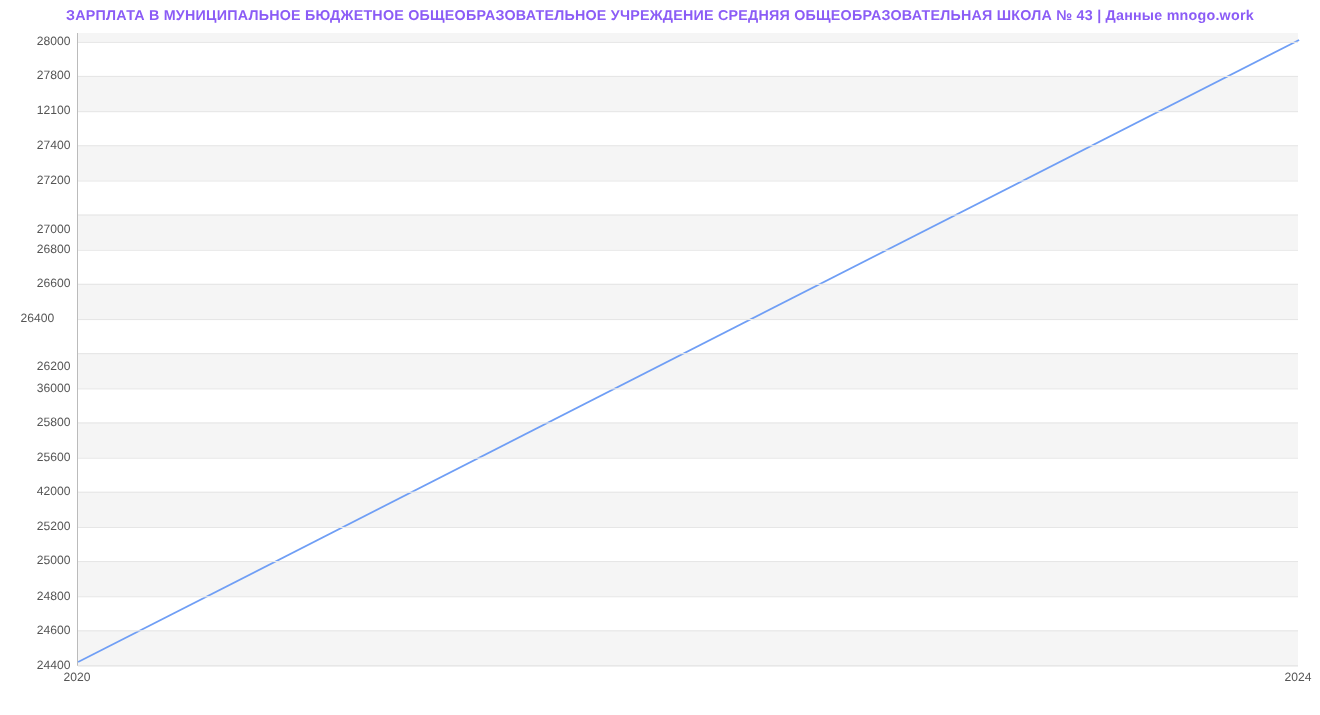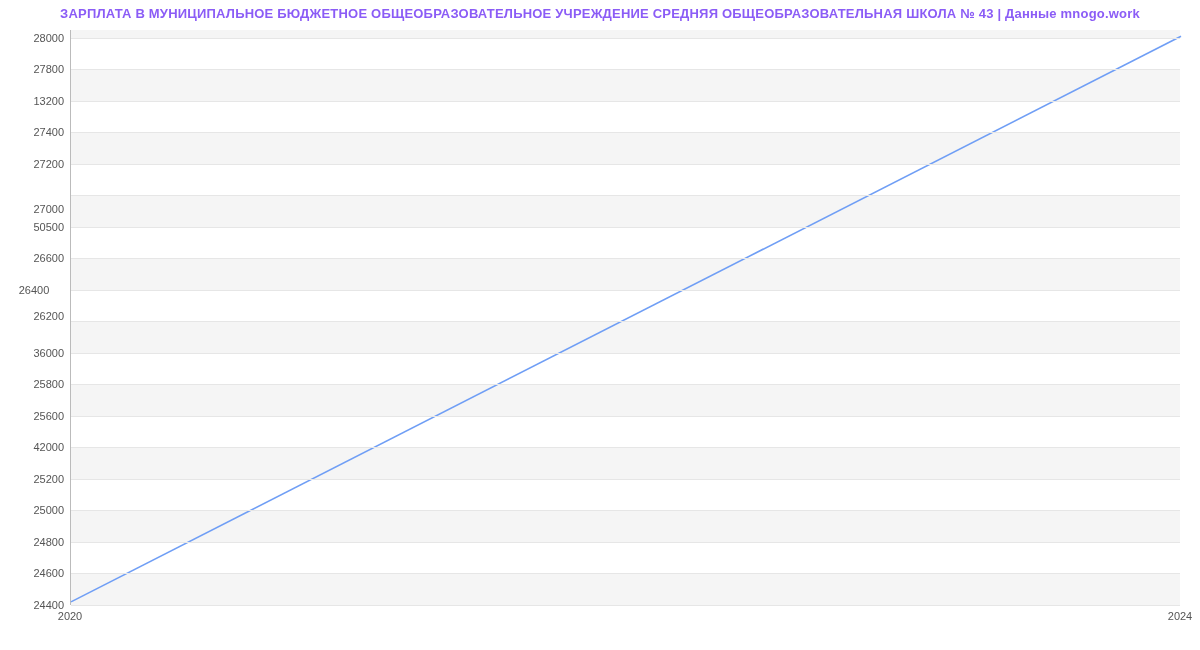--- a/index.html
+++ b/index.html
@@ -125,25 +125,25 @@
     </div>
 <div class="ytick" style="top: 605px;">24400</div>
     <div class="ytick" style="top: 573.493px;">24600</div>
     <div class="ytick" style="top: 541.986px;">24800</div>
     <div class="ytick" style="top: 510.479px;">25000</div>
     <div class="ytick" style="top: 478.973px;">25200</div>
     <div class="ytick" style="top: 447.466px;">42000</div>
     <div class="ytick" style="top: 415.959px;">25600</div>
     <div class="ytick" style="top: 384.452px;">25800</div>
     <div class="ytick" style="top: 352.945px;">36000</div>
-    <div class="ytick" style="top: 316px;">26200</div>
+    <div class="ytick" style="top: 333px;">26200</div>
     <div class="ytick" style="top: 289.932px; text-align: center;">26400</div>
     <div class="ytick" style="top: 258.425px;">26600</div>
-    <div class="ytick" style="top: 226.918px;">50500</div>
+    <div class="ytick" style="top: 226.918px;">26800</div>
     <div class="ytick" style="top: 195.411px; margin-top: 14px;">27000</div>
     <div class="ytick" style="top: 163.904px;">27200</div>
     <div class="ytick" style="top: 132.397px;">27400</div>
-    <div class="ytick" style="top: 100.89px;">13200</div>
+    <div class="ytick" style="top: 100.89px;">12100</div>
     <div class="ytick" style="top: 69.3836px;">27800</div>
     <div class="ytick" style="top: 37.8767px;">28000</div>
     <div class="xtick" style="left: 70px;">2020</div>
     <div class="xtick" style="left: 1180px;">2024</div>
   </div>
 
 </body></html>

